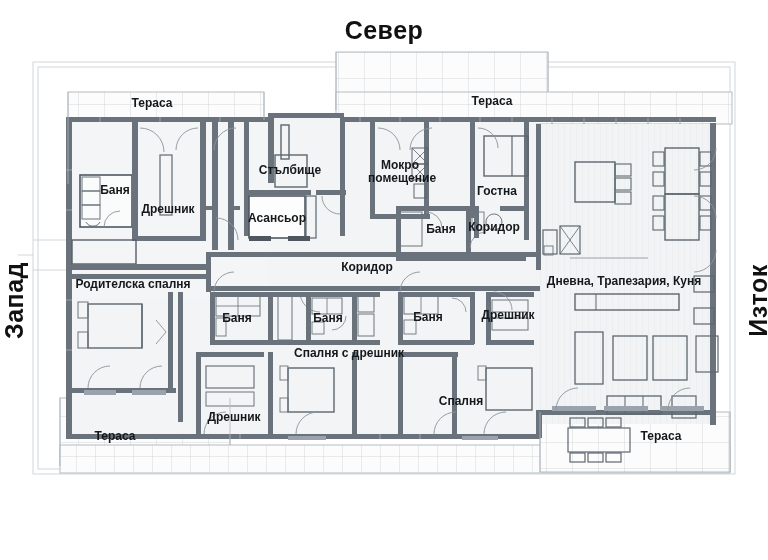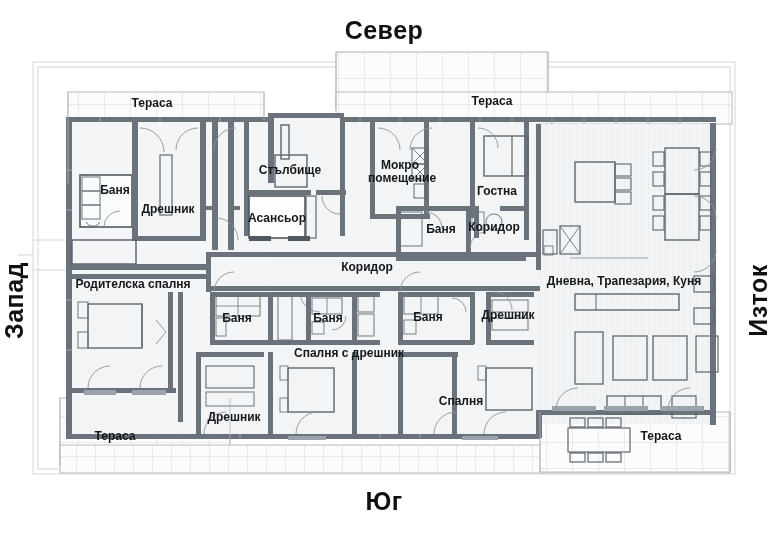--- a/index.html
+++ b/index.html
@@ -425,21 +425,20 @@
 
     <g stroke="#b0b8be" stroke-width="0.8" fill="none">
       <path d="M68 92 V184 M264 92 V120"></path>
       <path d="M336 52 V110 M548 52 V92"></path>
       <path d="M60 398 V466 M230 398 V445"></path>
       <path d="M540 412 V472 M730 412 V472"></path>
     </g>
   </svg>
 
   <div class="compass" id="compass-north">Север</div>
-  <div class="compass" id="compass-south">Юг</div>
   <div class="compass" id="compass-west">Запад</div>
   <div class="compass" id="compass-east">Изток</div>
 
   <div id="room-label-layer">
       <div class="room-label rl-85" style="left: 152px; top: 104px;">Тераса</div>
       <div class="room-label rl-85" style="left: 492px; top: 102px;">Тераса</div>
       <div class="room-label rl-85" style="left: 115px; top: 191px;">Баня</div>
       <div class="room-label rl-85" style="left: 168px; top: 210px;">Дрешник</div>
       <div class="room-label rl-85" style="left: 290px; top: 171px;">Стълбище</div>
       <div class="room-label rl-85" style="left: 277px; top: 219px;">Асансьор</div>

